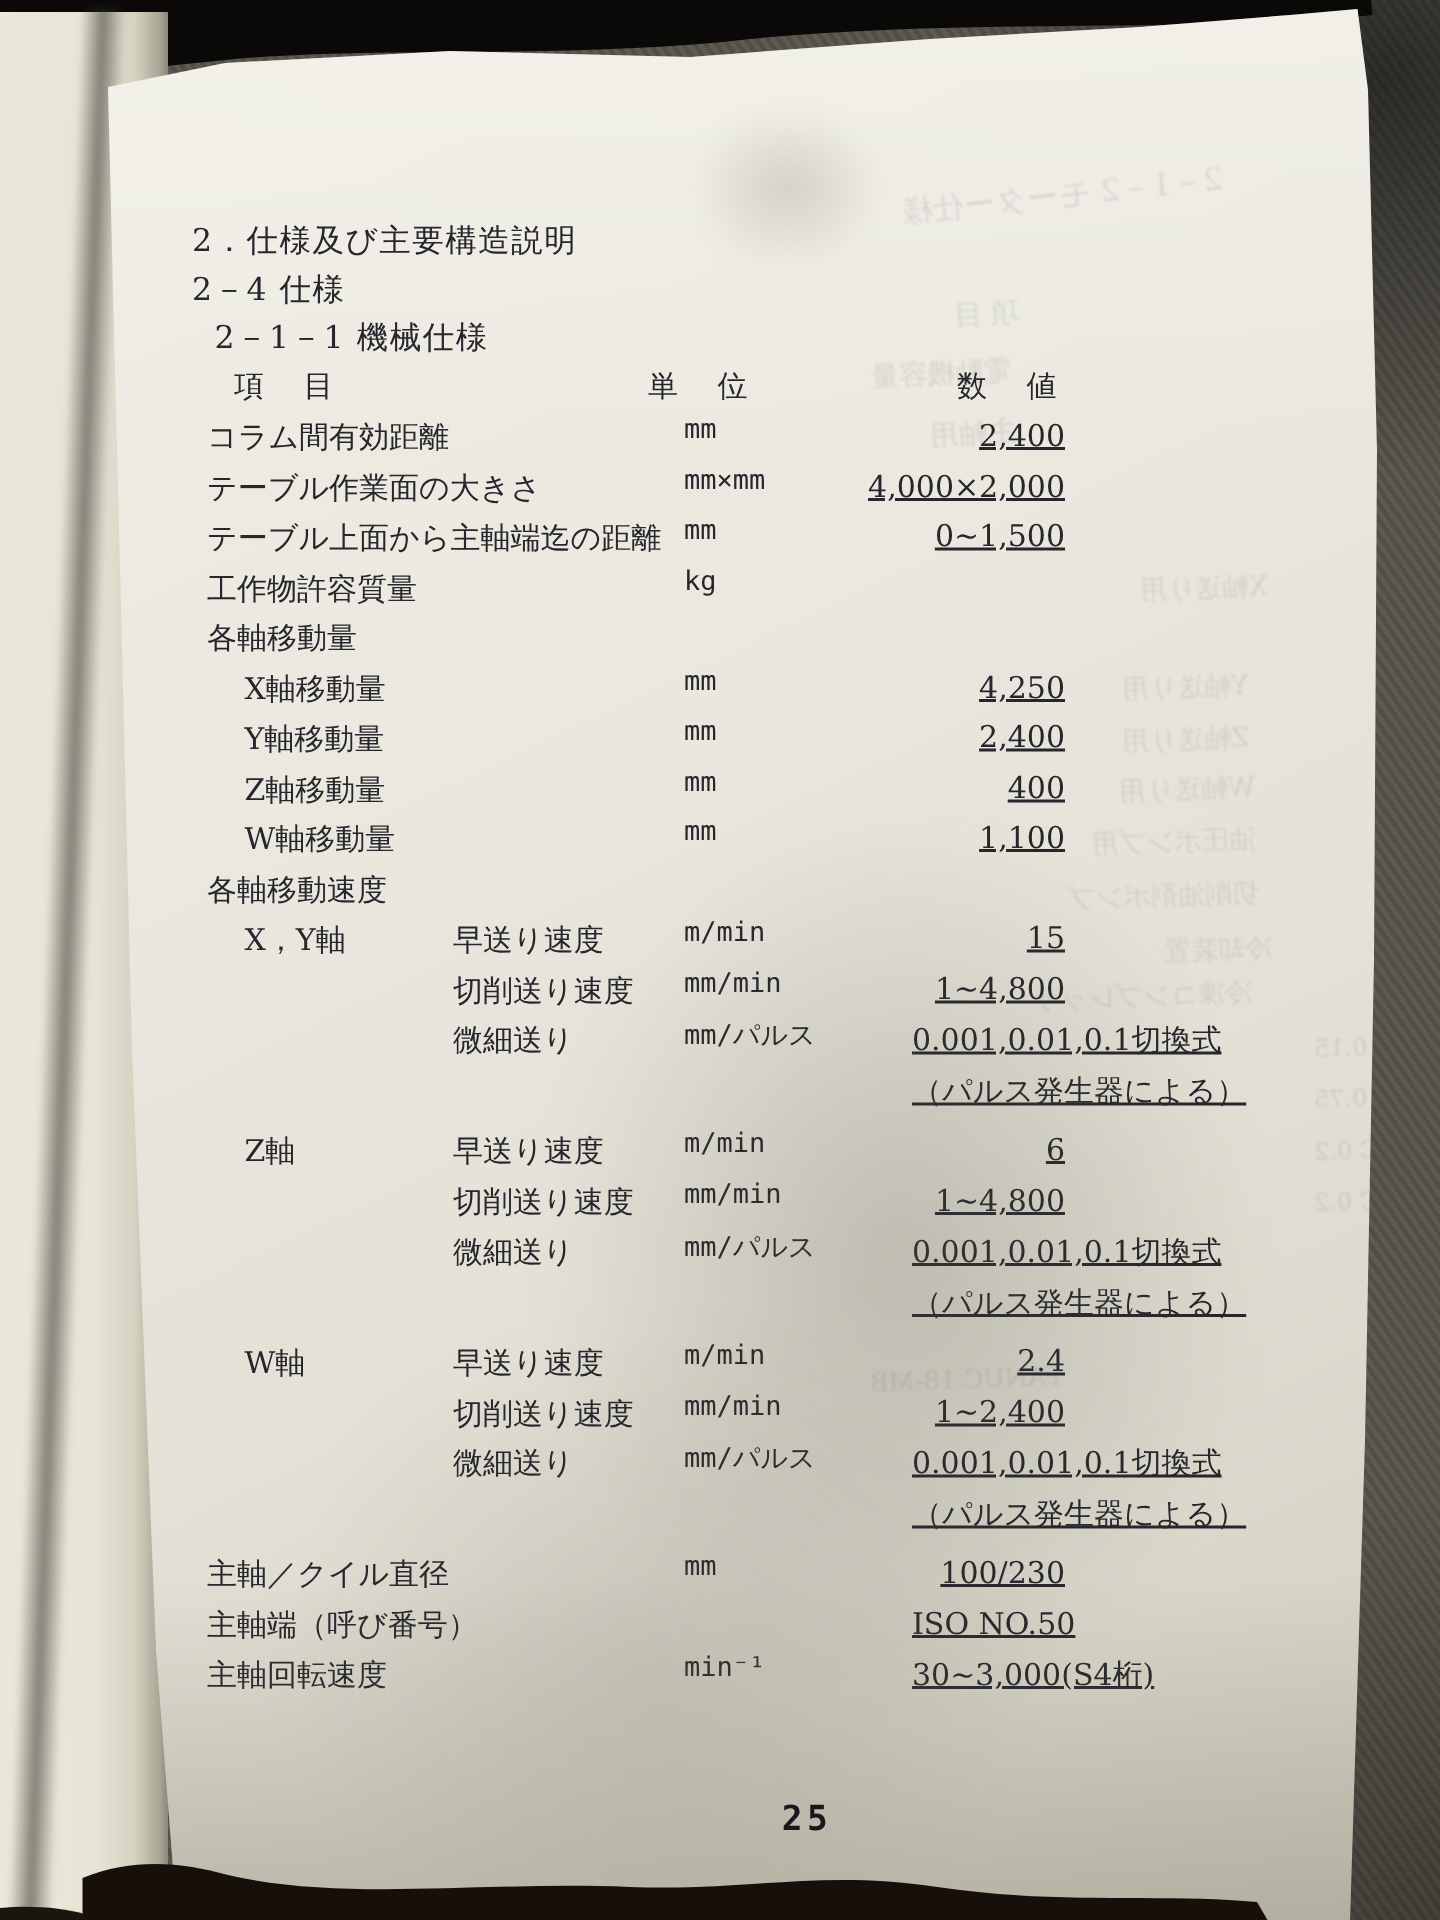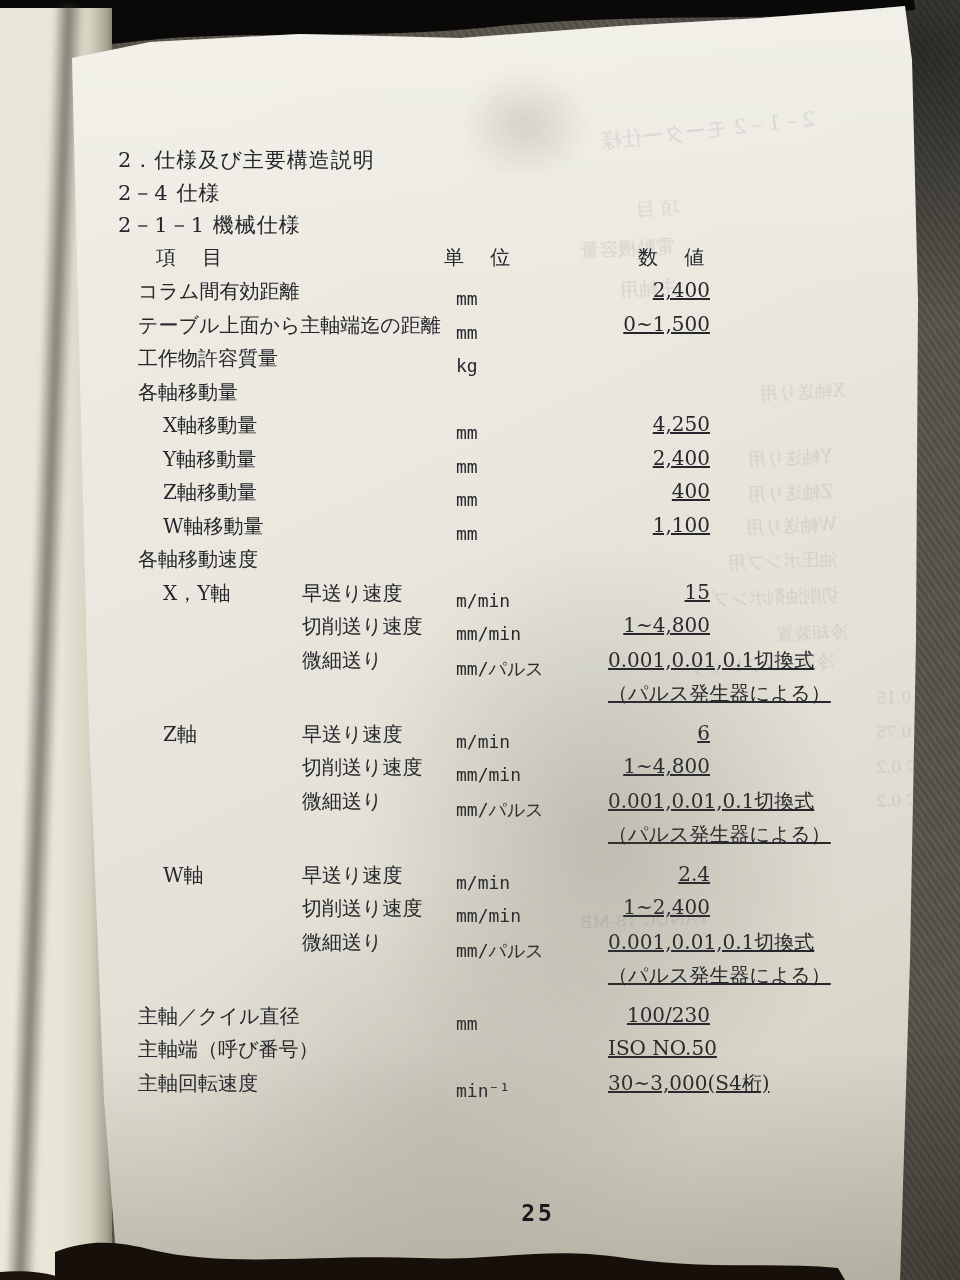--- a/index.html
+++ b/index.html
@@ -43,36 +43,36 @@
     filter:blur(14px);}
   .hand2{left:120px;top:880px;width:520px;height:420px;border-radius:50%;
     background:radial-gradient(closest-side,rgba(86,82,72,.16),rgba(86,82,72,0));filter:blur(16px);}
   .stain1{left:400px;top:70px;width:130px;height:110px;border-radius:50%;
     background:radial-gradient(closest-side,rgba(150,145,128,.30),rgba(150,145,128,0));filter:blur(6px);}
   .vig-bottom{left:0;top:1050px;width:862px;height:230px;
     background:linear-gradient(to bottom,rgba(120,116,100,0),rgba(110,106,90,.30));}
 
   
   .ink{color:#26262c;}
-  .heading{position:absolute;left:58px;font-size:21px;letter-spacing:1px;white-space:pre;}
-  .h0{top:146px;} .h1{top:179px;} .h2{top:211px;}
+  .heading{position:absolute;left:68px;font-size:21px;letter-spacing:1px;white-space:pre;}
+  .h0{top:146px;} .h1{top:179px;} .h2{top:211px;margin-left:15px;}
 
   .thead{position:absolute;top:244px;left:0;width:862px;height:24px;font-size:20px;}
   .th-item{position:absolute;left:96px;letter-spacing:10px;}
-  .th-unit{position:absolute;left:384px;letter-spacing:10px;}
+  .th-unit{position:absolute;left:372px;letter-spacing:10px;}
   .th-value{position:absolute;left:578px;letter-spacing:10px;}
 
   .rows{position:absolute;left:0;top:276px;width:862px;}
   .row{position:relative;height:33.5px;}
   .row.brk{margin-top:7px;}
   .cell{position:absolute;top:2px;font-size:20px;white-space:pre;color:#26262c;}
   .c-item{left:78px;}
   .c-item.ind1{left:103px;text-align:center;}
   .c-sub{left:242px;}
-  .c-unit{left:396px;font-family:"DejaVu Sans Mono","Liberation Mono",monospace;font-size:18px;top:12px;}
+  .c-unit{left:396px;font-family:"DejaVu Sans Mono","Liberation Mono",monospace;font-size:18px;top:0;}
   .c-val{left:430px;width:220px;text-align:right;text-decoration:underline;}
   .c-val.long{left:548px;width:300px;text-align:left;}
 
   .pagenum{position:absolute;left:398px;top:1200px;width:160px;text-align:center;
     font-family:"DejaVu Sans Mono","Liberation Mono",monospace;font-weight:bold;
     font-size:23px;letter-spacing:3px;color:#17171c;}
 
   
   .ghost{position:absolute;white-space:pre;color:#6e6e7a;opacity:.17;
     transform:scaleX(-1);filter:blur(.6px);font-size:18px;}
@@ -126,20 +126,25 @@
       <span class="th-value">数 値</span>
     </div>
 
     <div class="rows" id="rows">
         <div class="row">
           <span class="cell c-item">コラム間有効距離</span>
           <span class="cell c-unit">mm</span>
           <span class="cell c-val">2,400</span>
         </div>
         <div class="row">
+          <span class="cell c-item">テーブル作業面の大きさ</span>
+          <span class="cell c-unit">mm×mm</span>
+          <span class="cell c-val">4,000×2,000</span>
+        </div>
+        <div class="row">
           <span class="cell c-item">テーブル上面から主軸端迄の距離</span>
           <span class="cell c-unit">mm</span>
           <span class="cell c-val">0~1,500</span>
         </div>
         <div class="row">
           <span class="cell c-item">工作物許容質量</span>
           <span class="cell c-unit">kg</span>
         </div>
         <div class="row">
           <span class="cell c-item">各軸移動量</span>

